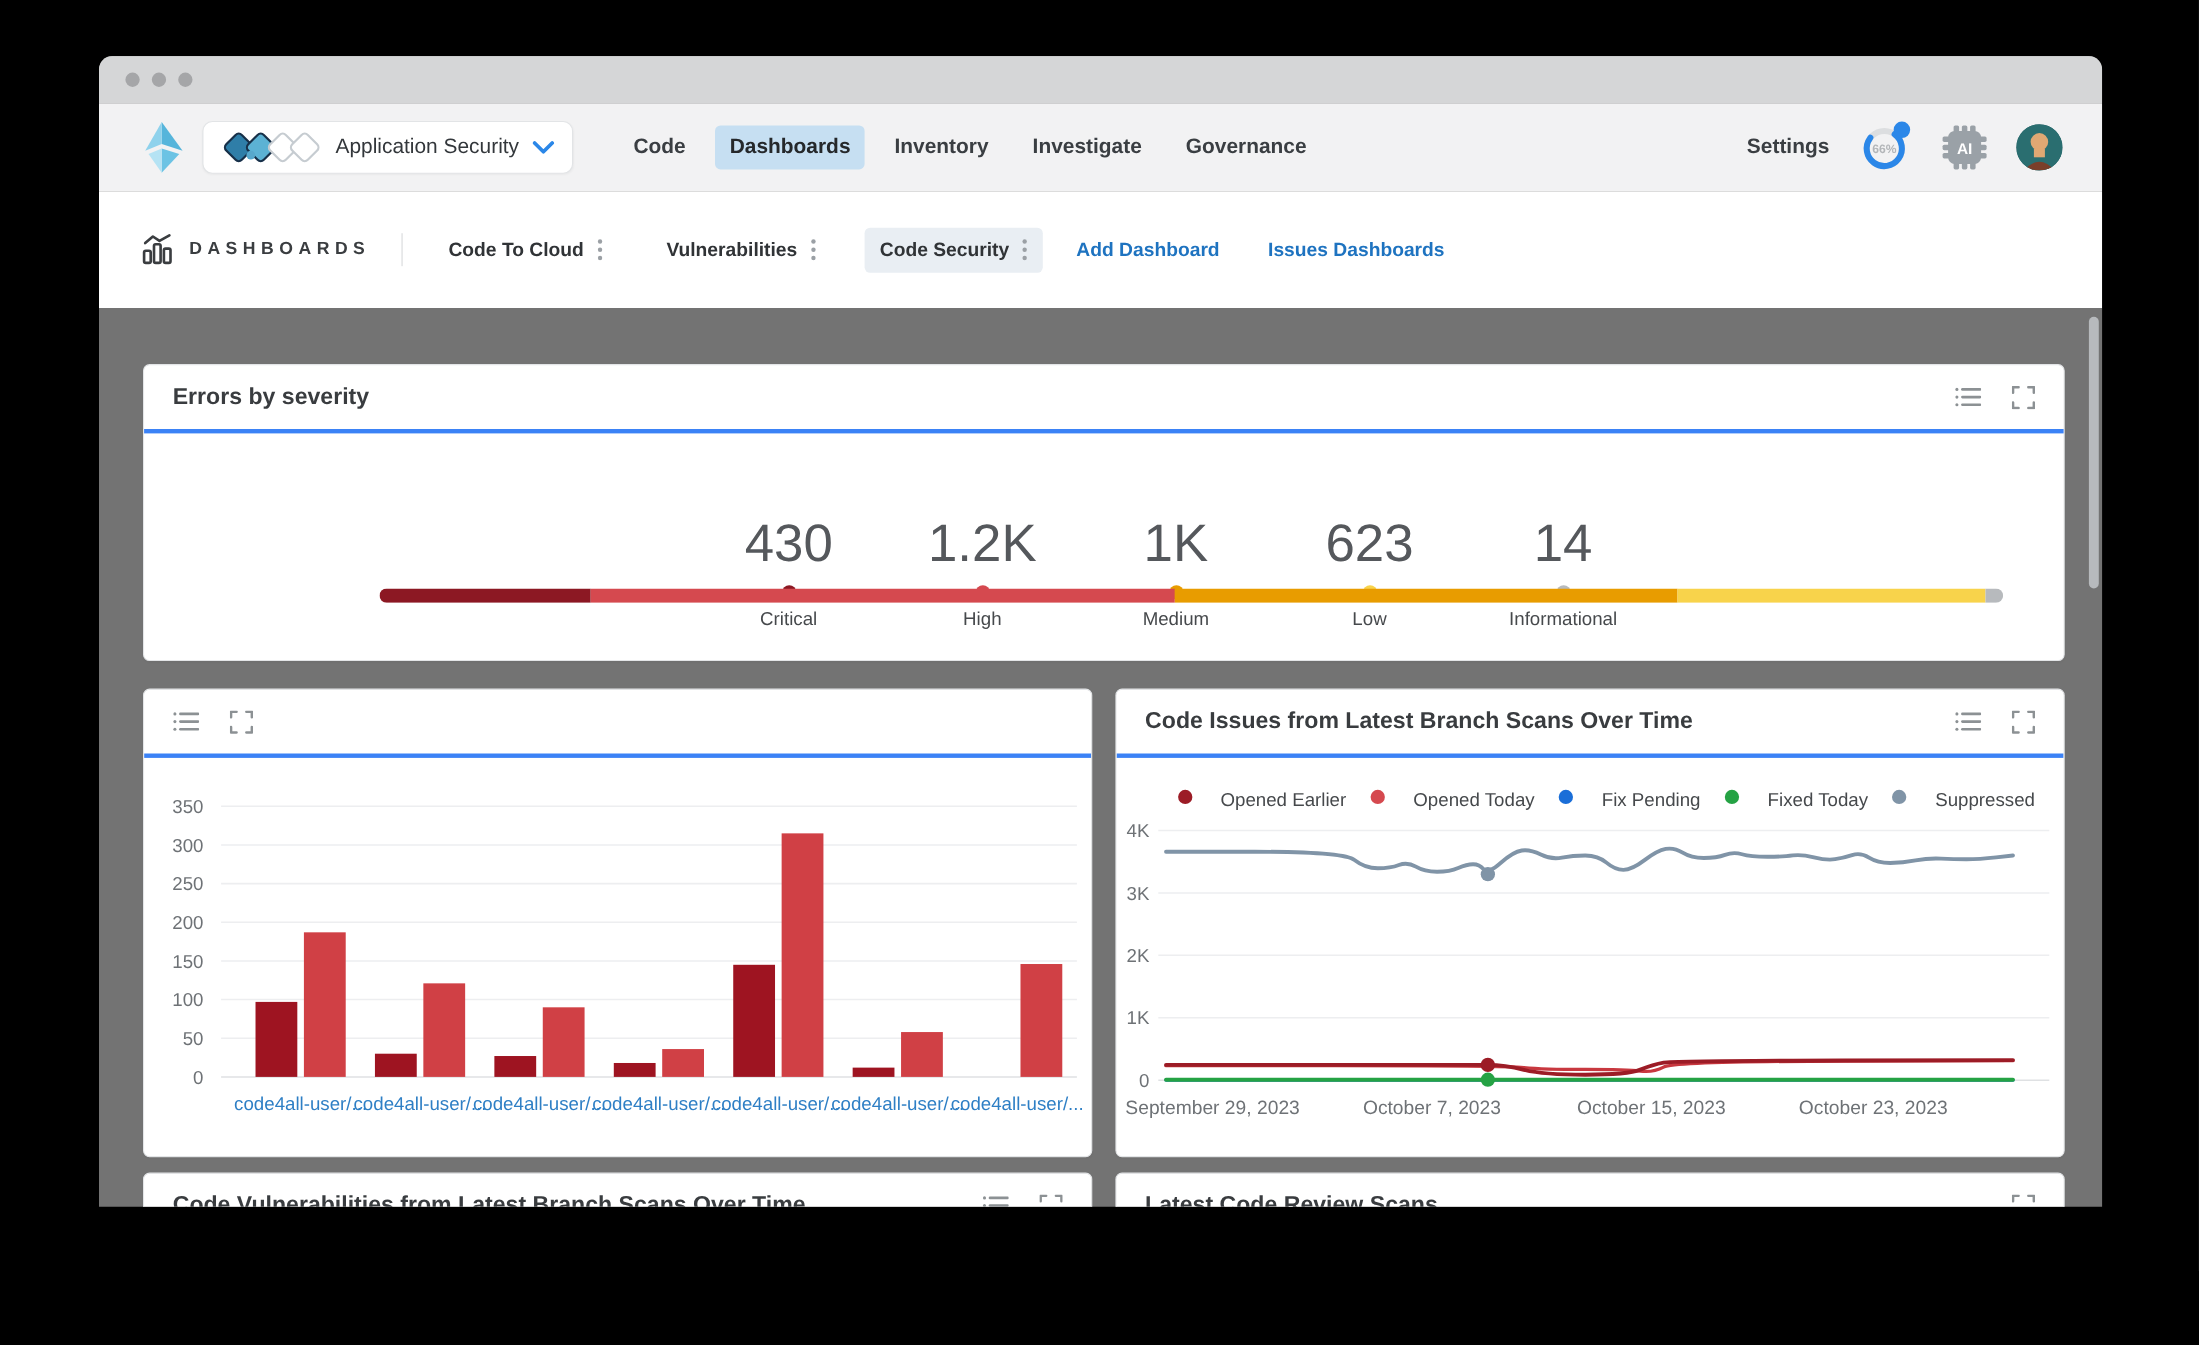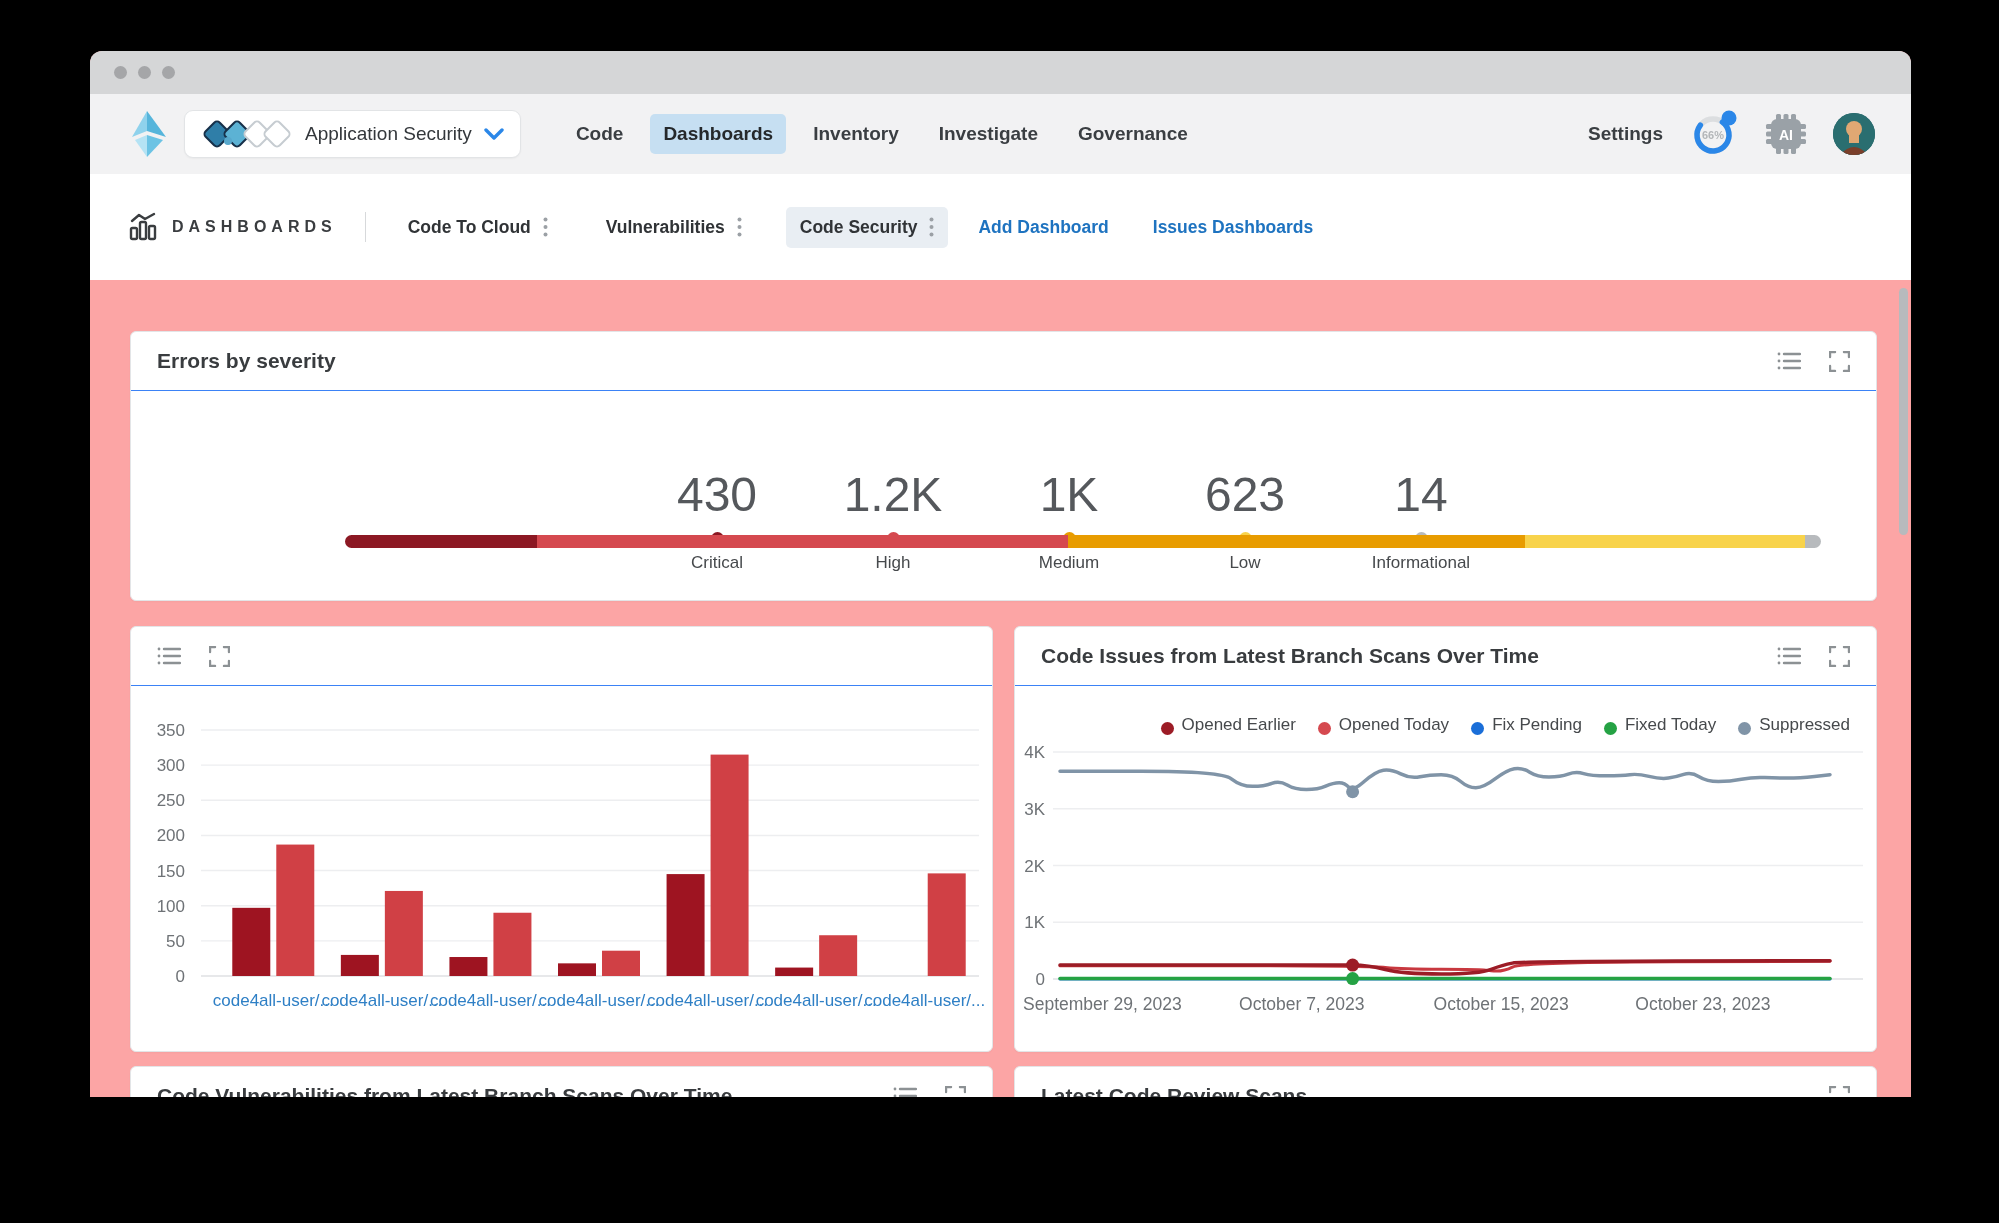--- a/index.html
+++ b/index.html
@@ -1,18 +1,18 @@
 <!DOCTYPE html>
 <html><head>
 <meta charset="utf-8">
 <style>
   html,body{margin:0;padding:0;}
   body{width:1999px;height:1223px;background:#000;position:relative;overflow:hidden;
        font-family:"Liberation Sans",sans-serif;-webkit-font-smoothing:antialiased;}
-  .window{position:absolute;left:90px;top:51px;width:1821px;height:1046px;background:#fca5a5;
+  .window{position:absolute;left:90px;top:51px;width:1821px;height:1046px;background:#737373;
           border-radius:12px 12px 0 0;overflow:hidden;}
   
   .titlebar{height:43px;background:#d5d6d7;display:flex;align-items:center;padding-left:24px;gap:11px;}
   .tl-dot{width:13px;height:13px;border-radius:50%;background:#a5a6a8;border:none;padding:0;}
   
   .navbar{height:80px;background:#f2f2f3;display:flex;align-items:center;padding:0 36px;}
   .logo{width:42px;height:48px;margin-right:16px;flex:0 0 auto;}
   .switcher{display:flex;align-items:center;gap:12px;background:#fff;border:1px solid #e2e4e6;
             border-radius:9px;height:46px;padding:0 16px;box-shadow:0 1px 2px rgba(0,0,0,.04);}
   .switcher-label{font-size:19px;color:#33373b;font-weight:500;}
@@ -29,21 +29,21 @@
   .vdiv{width:1px;height:30px;background:#d7d9db;margin:0 28px;}
   .tabs{display:flex;align-items:center;gap:30px;}
   .tab{display:flex;align-items:center;gap:12px;padding:10px 14px;border-radius:5px;cursor:pointer;}
   .tab-label{font-size:17.5px;font-weight:700;color:#303336;}
   .tab.active{background:#e9eef3;}
   .dash-links{display:flex;align-items:center;gap:44px;margin-left:30px;}
   .blue-link{font-size:17.5px;font-weight:600;color:#1e73c0;cursor:pointer;}
   
   .content{padding:51px 34px 0 40px;}
   .card{background:#fff;border:1px solid #e3e5e7;border-radius:6px;box-shadow:0 1px 2px rgba(0,0,0,.03);}
-  .card-header{height:58px;display:flex;align-items:center;padding:0 26px;border-bottom:1px solid #3b82f6;}
+  .card-header{height:58px;display:flex;align-items:center;padding:0 26px;border-bottom:4px solid #3b82f6;}
   .card-title{flex:1;font-size:21px;font-weight:700;color:#393c3f;white-space:nowrap;overflow:hidden;}
   .card-icons{display:flex;align-items:center;gap:28px;color:#8c9194;}
   .icon-btn{background:none;border:none;padding:0;color:#8c9194;cursor:pointer;display:flex;}
   
   .errors-card{height:268px;position:relative;margin-bottom:25px;}
   .total-block{position:absolute;left:30px;top:128px;text-align:center;}
   .total-value{font-size:60px;line-height:1;color:#3e82c6;font-weight:400;letter-spacing:-1px;}
   .total-label{font-size:18px;font-weight:700;color:#3b3e41;margin-top:10px;}
   .stats{position:absolute;left:498px;top:124px;width:880px;display:flex;justify-content:space-between;}
   .stat{width:176px;text-align:center;}
@@ -51,21 +51,21 @@
   .stat-sub{margin-top:10px;display:flex;align-items:center;justify-content:center;gap:8px;flex-direction:column;}
   .sev-dot{width:13px;height:13px;border-radius:50%;flex:0 0 auto;}
   .stat-label{font-size:17px;color:#46494c;}
   .sevbar{position:absolute;left:214px;top:203px;width:1476px;height:13px;display:flex;
           border-radius:7px;overflow:hidden;}
   .sevseg{height:100%;}
   
   .row2{display:flex;gap:21px;margin-bottom:14px;}
   .row2 .card{flex:1;height:424px;overflow:hidden;}
   .legend{display:flex;align-items:center;justify-content:flex-end;gap:22px;padding:22px 26px 0 0;height:34px;}
-  .legend-item{display:flex;align-items:flex-end;gap:8px;}
+  .legend-item{display:flex;align-items:flex-start;gap:26px;}
   .legend-dot{width:13px;height:13px;border-radius:50%;}
   .legend-label{font-size:17px;color:#46494c;}
   
   .row3{display:flex;gap:21px;}
   .row3 .card{flex:1;height:200px;}
   
   .scrollbar{position:absolute;right:3px;top:237px;width:9px;height:247px;border-radius:5px;background:#b7babd;border:none;padding:0;}
   svg{display:block;}
   text{font-family:"Liberation Sans",sans-serif;}
 </style>

